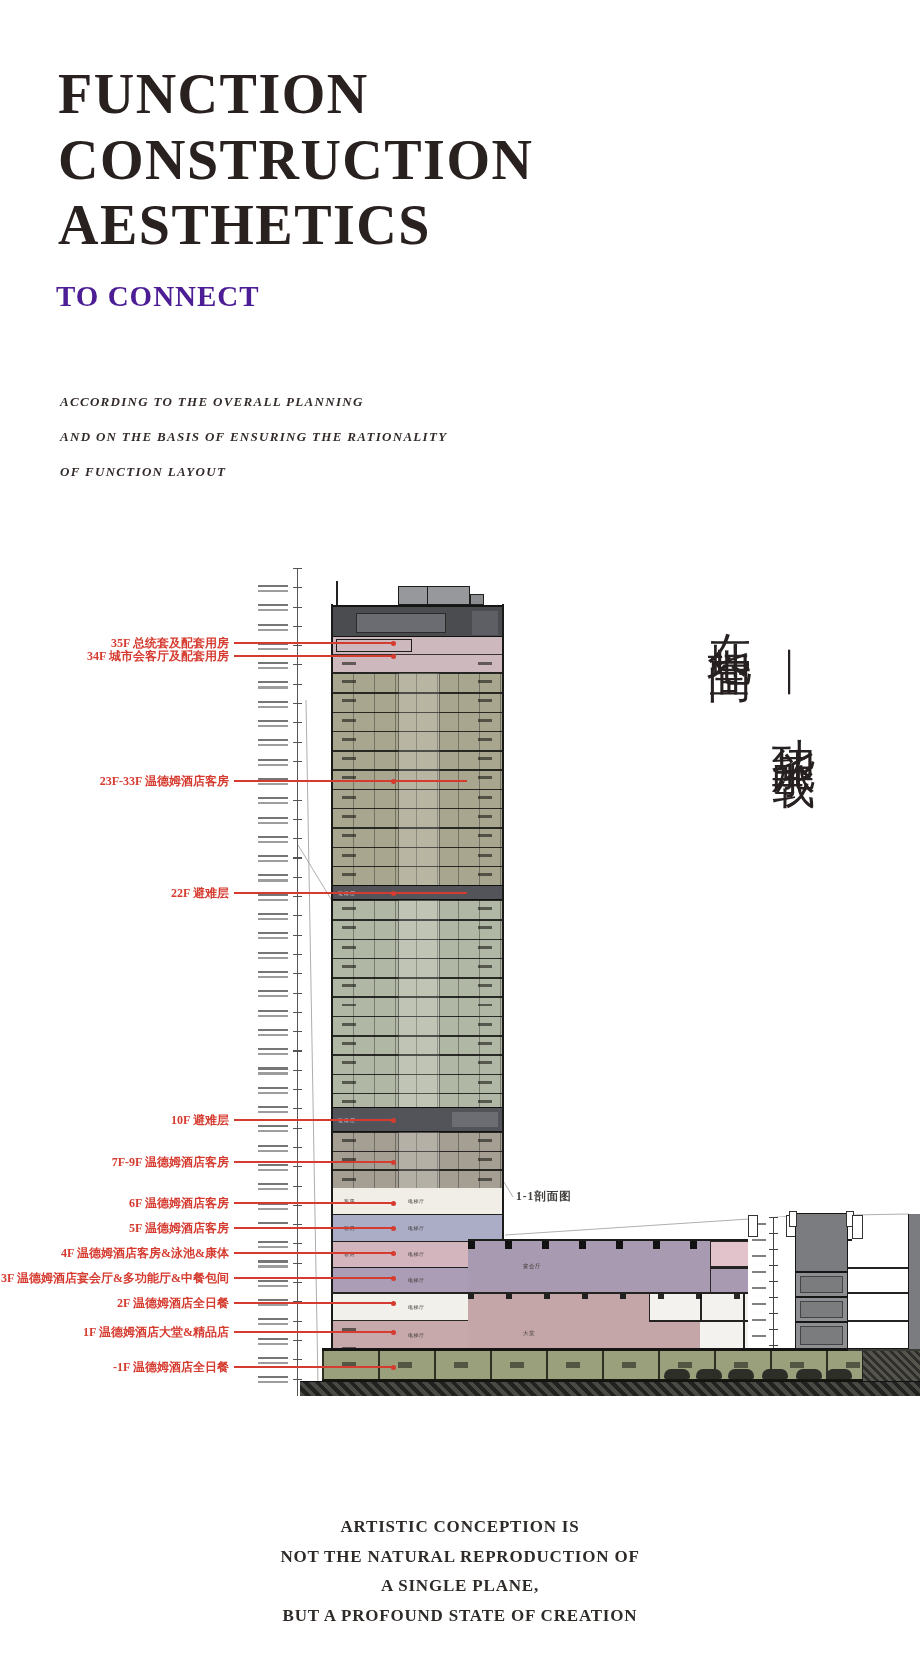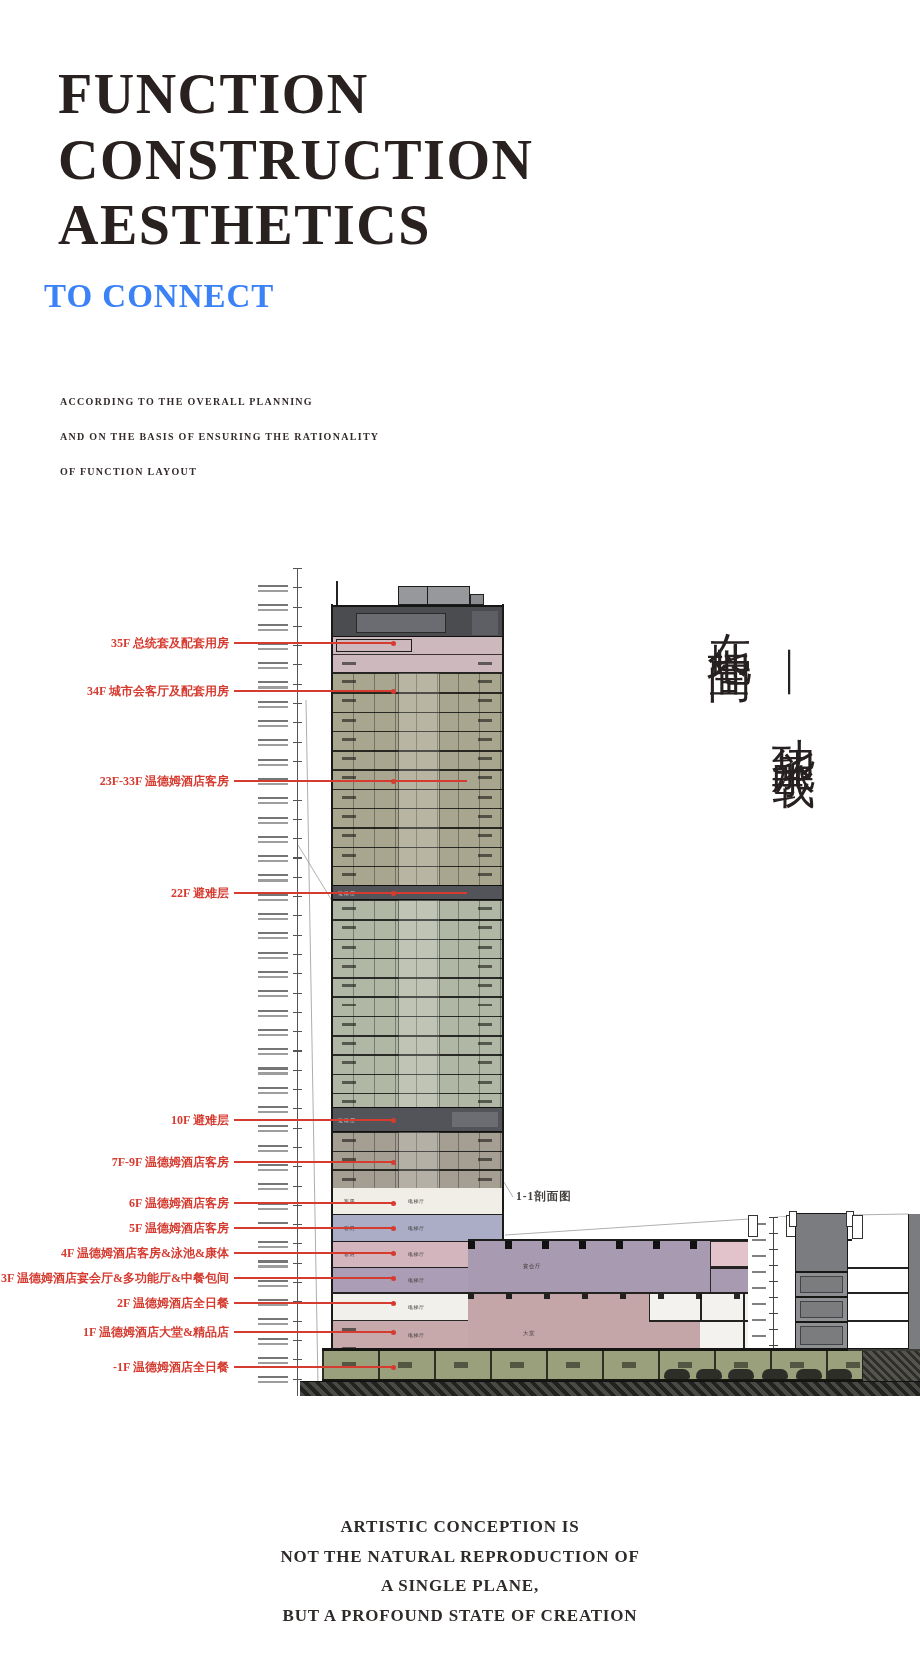--- a/index.html
+++ b/index.html
@@ -3,24 +3,24 @@
 <meta charset="utf-8">
 <style>
   html,body{margin:0;padding:0;background:#ffffff;}
   #page{position:relative;width:920px;height:1673px;background:#ffffff;overflow:hidden;
         font-family:"Liberation Serif","DejaVu Serif",serif;}
   .abs{position:absolute;}
 
   
   .title{position:absolute;left:58px;top:62px;font-size:56px;font-weight:bold;
          line-height:65.5px;letter-spacing:1.5px;color:#292120;}
-  .subtitle{position:absolute;left:44px;top:278px;font-size:33px;font-weight:bold;
-            line-height:37px;letter-spacing:1px;color:#3b82f6;}
-  .desc{position:absolute;left:60px;top:384px;font-size:10px;font-weight:bold;
-        line-height:35px;letter-spacing:1.3px;color:#332b29;}
+  .subtitle{position:absolute;left:56px;top:278px;font-size:29px;font-weight:bold;
+            line-height:37px;letter-spacing:1px;color:#4c1d95;}
+  .desc{position:absolute;left:60px;top:384px;font-size:13px;font-weight:bold;
+        line-height:35px;letter-spacing:1.3px;color:#332b29;font-style:italic;}
 
   
   .slogan-col{position:absolute;writing-mode:vertical-rl;text-orientation:mixed;
               font-size:44px;letter-spacing:9px;color:#262120;font-weight:400;}
 
   
   .ann{position:absolute;left:0;width:396px;height:14px;display:flex;align-items:center;
        justify-content:flex-end;}
   .ann.long{width:467px;}
   .ann-t{font-size:12px;font-weight:bold;color:#d63b30;white-space:nowrap;margin-right:5px;}
@@ -249,21 +249,21 @@
   <div class="abs" style="left:300px;top:1381px;width:620px;height:14px;border-top:1.5px solid #111;
        background:repeating-linear-gradient(45deg,#4a4a44 0 4px,#222220 4px 8px);"></div>
 
   <div class="caption">1-1剖面图</div>
 
   <div class="ann" style="top:636px;">
     <span class="ann-t">35F 总统套及配套用房</span>
     <span class="ann-line"></span>
     <span class="ann-dot"></span>
   </div>
-  <div class="ann" style="top:684px;">
+  <div class="ann" style="top:649px;">
     <span class="ann-t">34F 城市会客厅及配套用房</span>
     <span class="ann-line"></span>
     <span class="ann-dot"></span>
   </div>
   <div class="ann long" style="top:774px;">
     <span class="ann-t">23F-33F 温德姆酒店客房</span>
     <span class="ann-line"></span>
     <span class="ann-dot"></span>
     <span class="ann-ext"></span>
   </div>

